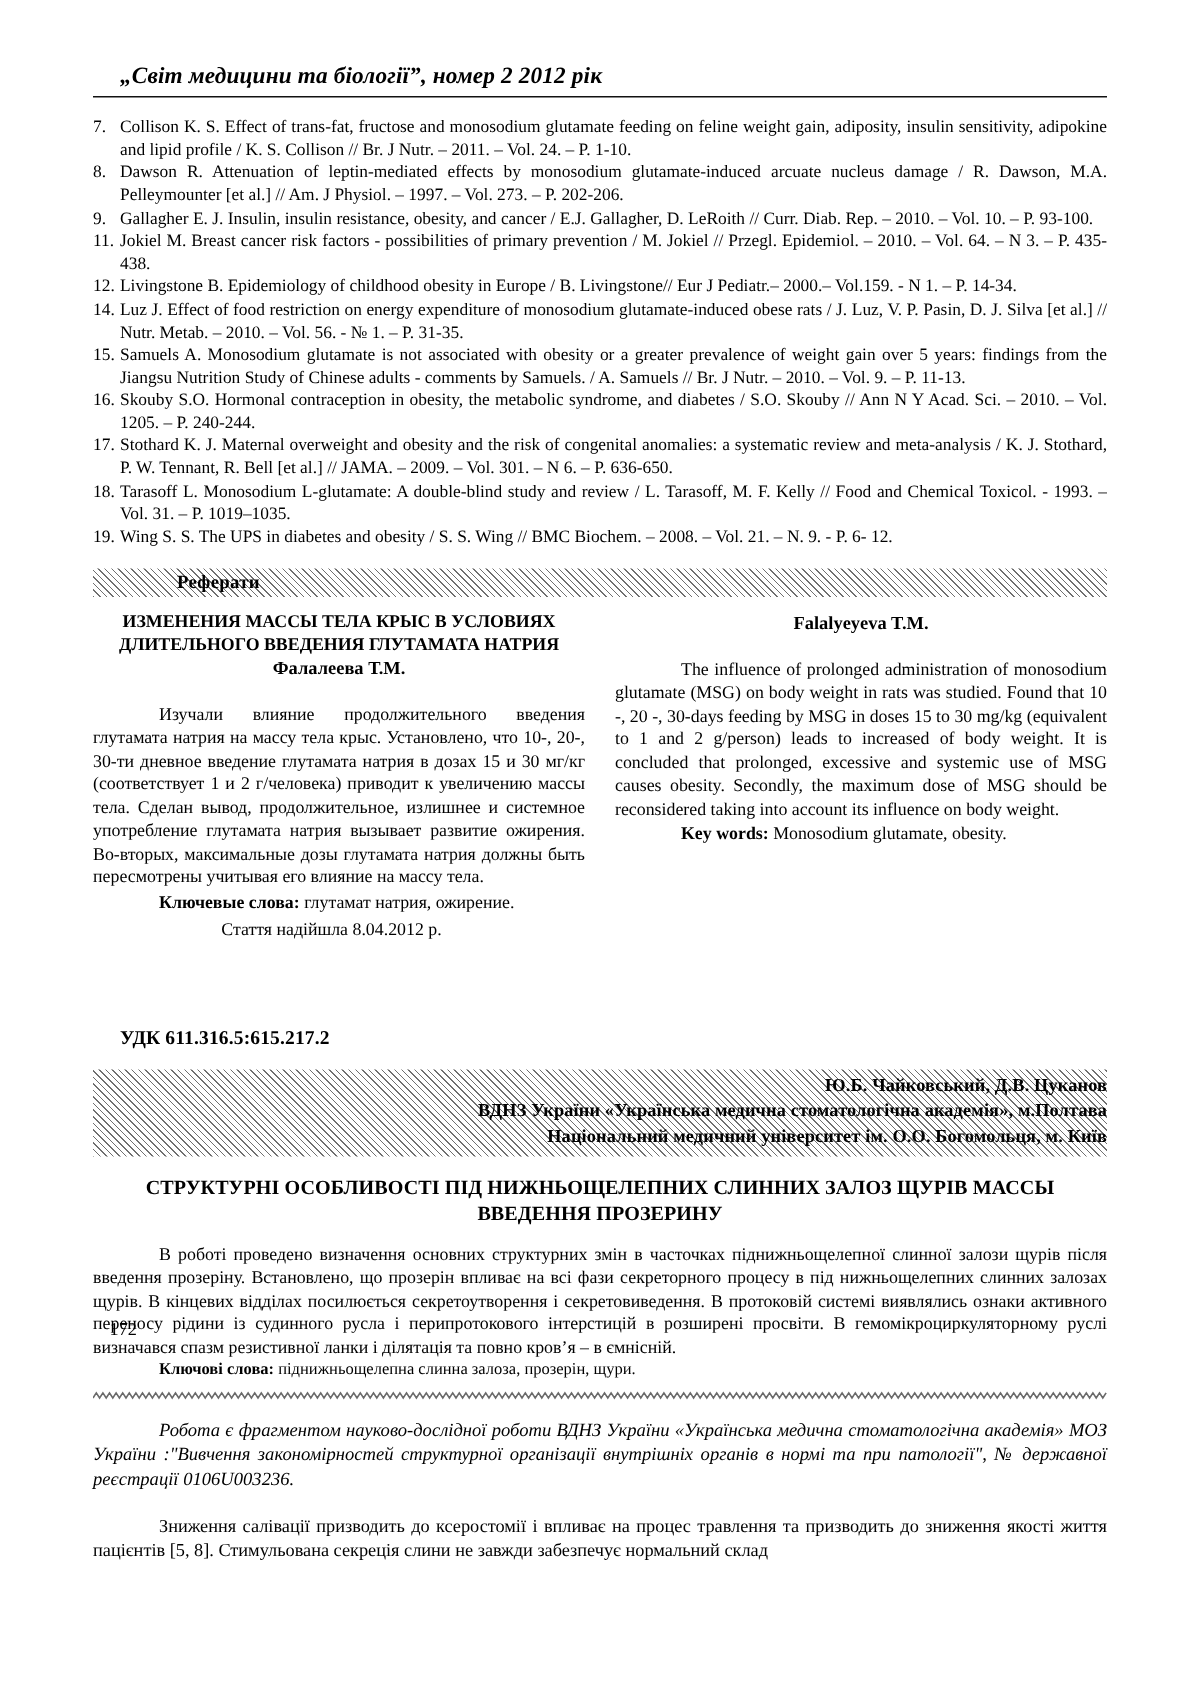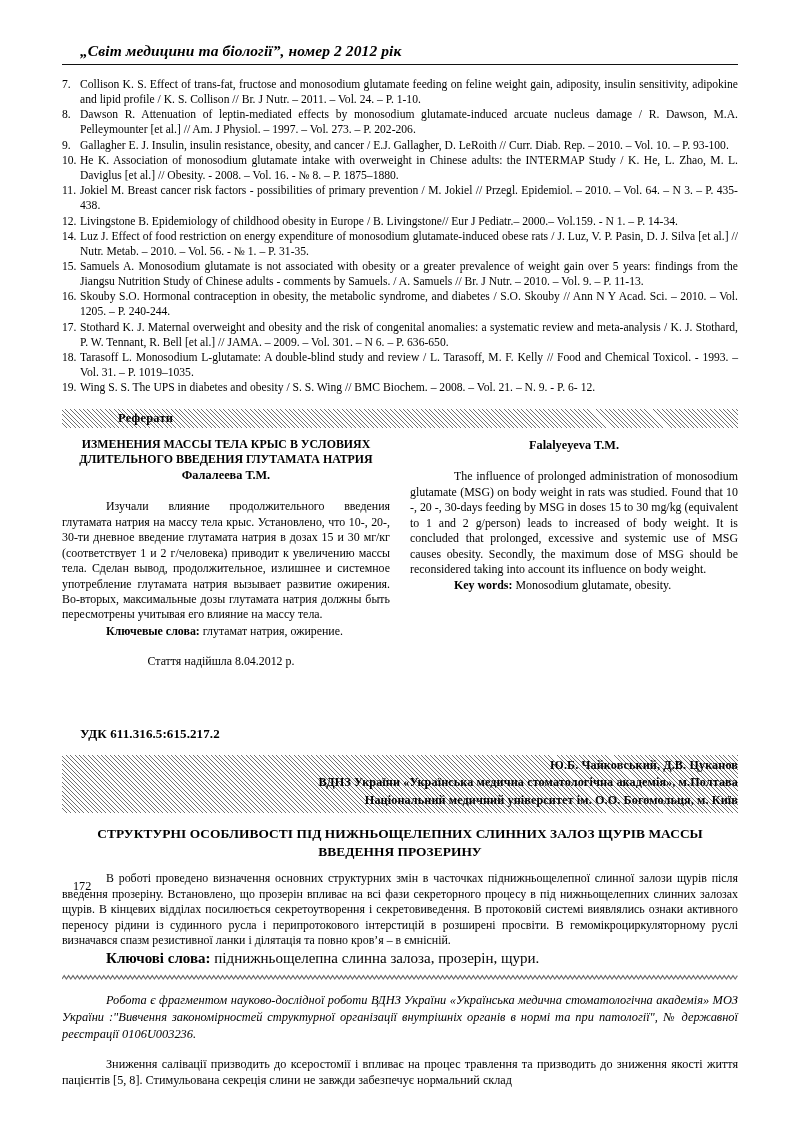--- a/index.html
+++ b/index.html
@@ -126,21 +126,21 @@
   }
   .abs-keywords {
     margin-top: 1px;
     text-align: justify;
     text-indent: 44px;
   }
   .abs-keywords b { font-weight: bold; }
   .submitted {
     text-align: center;
     font-size: 11.9px;
-    margin-top: 15px;
+    margin-top: 3px;
     padding-right: 10px;
   }
 
   
   .udc {
     font-weight: bold;
     font-size: 13px;
     margin-top: 56px;
     padding-left: 18px;
     letter-spacing: 0.1px;
@@ -158,21 +158,21 @@
 
   
   .art-abs {
     font-size: 11.9px;
     line-height: 1.30;
     text-align: justify;
     text-indent: 44px;
     margin-top: 11px;
   }
   .art-kw {
-    font-size: 15px;
+    font-size: 11px;
     line-height: 1.30;
     text-align: justify;
     text-indent: 44px;
     margin-top: 0;
   }
   .art-kw b { font-weight: bold; }
 
   
   .wavy {
     margin-top: 6px;
@@ -216,21 +216,20 @@
 
 <div class="page">
 
   <div class="running-head">„Світ медицини та біології”, номер 2 2012 рік</div>
   <div class="head-rule"></div>
 
   <div class="refs" id="refs-container">
       <p class="ref"><span class="num">7.</span><span>Collison K. S. Effect of trans-fat, fructose and monosodium glutamate feeding on feline weight gain, adiposity, insulin sensitivity, adipokine and lipid profile / K. S. Collison // Br. J Nutr. – 2011. – Vol. 24. – P. 1-10.</span></p>
       <p class="ref"><span class="num">8.</span><span>Dawson R. Attenuation of leptin-mediated effects by monosodium glutamate-induced arcuate nucleus damage / R. Dawson, M.A. Pelleymounter [et al.] // Am. J Physiol. – 1997. – Vol. 273. – P. 202-206.</span></p>
       <p class="ref"><span class="num">9.</span><span>Gallagher E. J. Insulin, insulin resistance, obesity, and cancer / E.J. Gallagher, D. LeRoith // Curr. Diab. Rep. – 2010. – Vol. 10. – P. 93-100.</span></p>
-      <p class="ref"><span class="num">10.</span><span>He K. Association of monosodium glutamate intake with overweight in Chinese adults: the INTERMAP Study / K. He, L. Zhao, M. L. Daviglus [et al.] // Obesity. - 2008. – Vol. 16. - № 8. – P. 1875–1880.</span></p>
       <p class="ref"><span class="num">11.</span><span>Jokiel M. Breast cancer risk factors - possibilities of primary prevention / M. Jokiel // Przegl. Epidemiol. – 2010. – Vol. 64. – N 3. – P. 435-438.</span></p>
       <p class="ref"><span class="num">12.</span><span>Livingstone B. Epidemiology of childhood obesity in Europe / B. Livingstone// Eur J Pediatr.– 2000.– Vol.159. - N 1. – P. 14-34.</span></p>
       <p class="ref"><span class="num">14.</span><span>Luz J. Effect of food restriction on energy expenditure of monosodium glutamate-induced obese rats / J. Luz, V. P. Pasin, D. J. Silva [et al.] // Nutr. Metab. – 2010. – Vol. 56. - № 1. – P. 31-35.</span></p>
       <p class="ref"><span class="num">15.</span><span>Samuels A. Monosodium glutamate is not associated with obesity or a greater prevalence of weight gain over 5 years: findings from the Jiangsu Nutrition Study of Chinese adults - comments by Samuels. / A. Samuels // Br. J Nutr. – 2010. – Vol. 9. – P. 11-13.</span></p>
       <p class="ref"><span class="num">16.</span><span>Skouby S.O. Hormonal contraception in obesity, the metabolic syndrome, and diabetes / S.O. Skouby // Ann N Y Acad. Sci. – 2010. – Vol. 1205. – P. 240-244.</span></p>
       <p class="ref"><span class="num">17.</span><span>Stothard K. J. Maternal overweight and obesity and the risk of congenital anomalies: a systematic review and meta-analysis / K. J. Stothard, P. W. Tennant, R. Bell [et al.] // JAMA. – 2009. – Vol. 301. – N 6. – P. 636-650.</span></p>
       <p class="ref"><span class="num">18.</span><span>Tarasoff L. Monosodium L-glutamate: A double-blind study and review / L. Tarasoff, M. F. Kelly // Food and Chemical Toxicol. - 1993. – Vol. 31. – P. 1019–1035.</span></p>
       <p class="ref"><span class="num">19.</span><span>Wing S. S. The UPS in diabetes and obesity / S. S. Wing // BMC Biochem. – 2008. – Vol. 21. – N. 9. - P. 6- 12.</span></p>
     </div>
 

